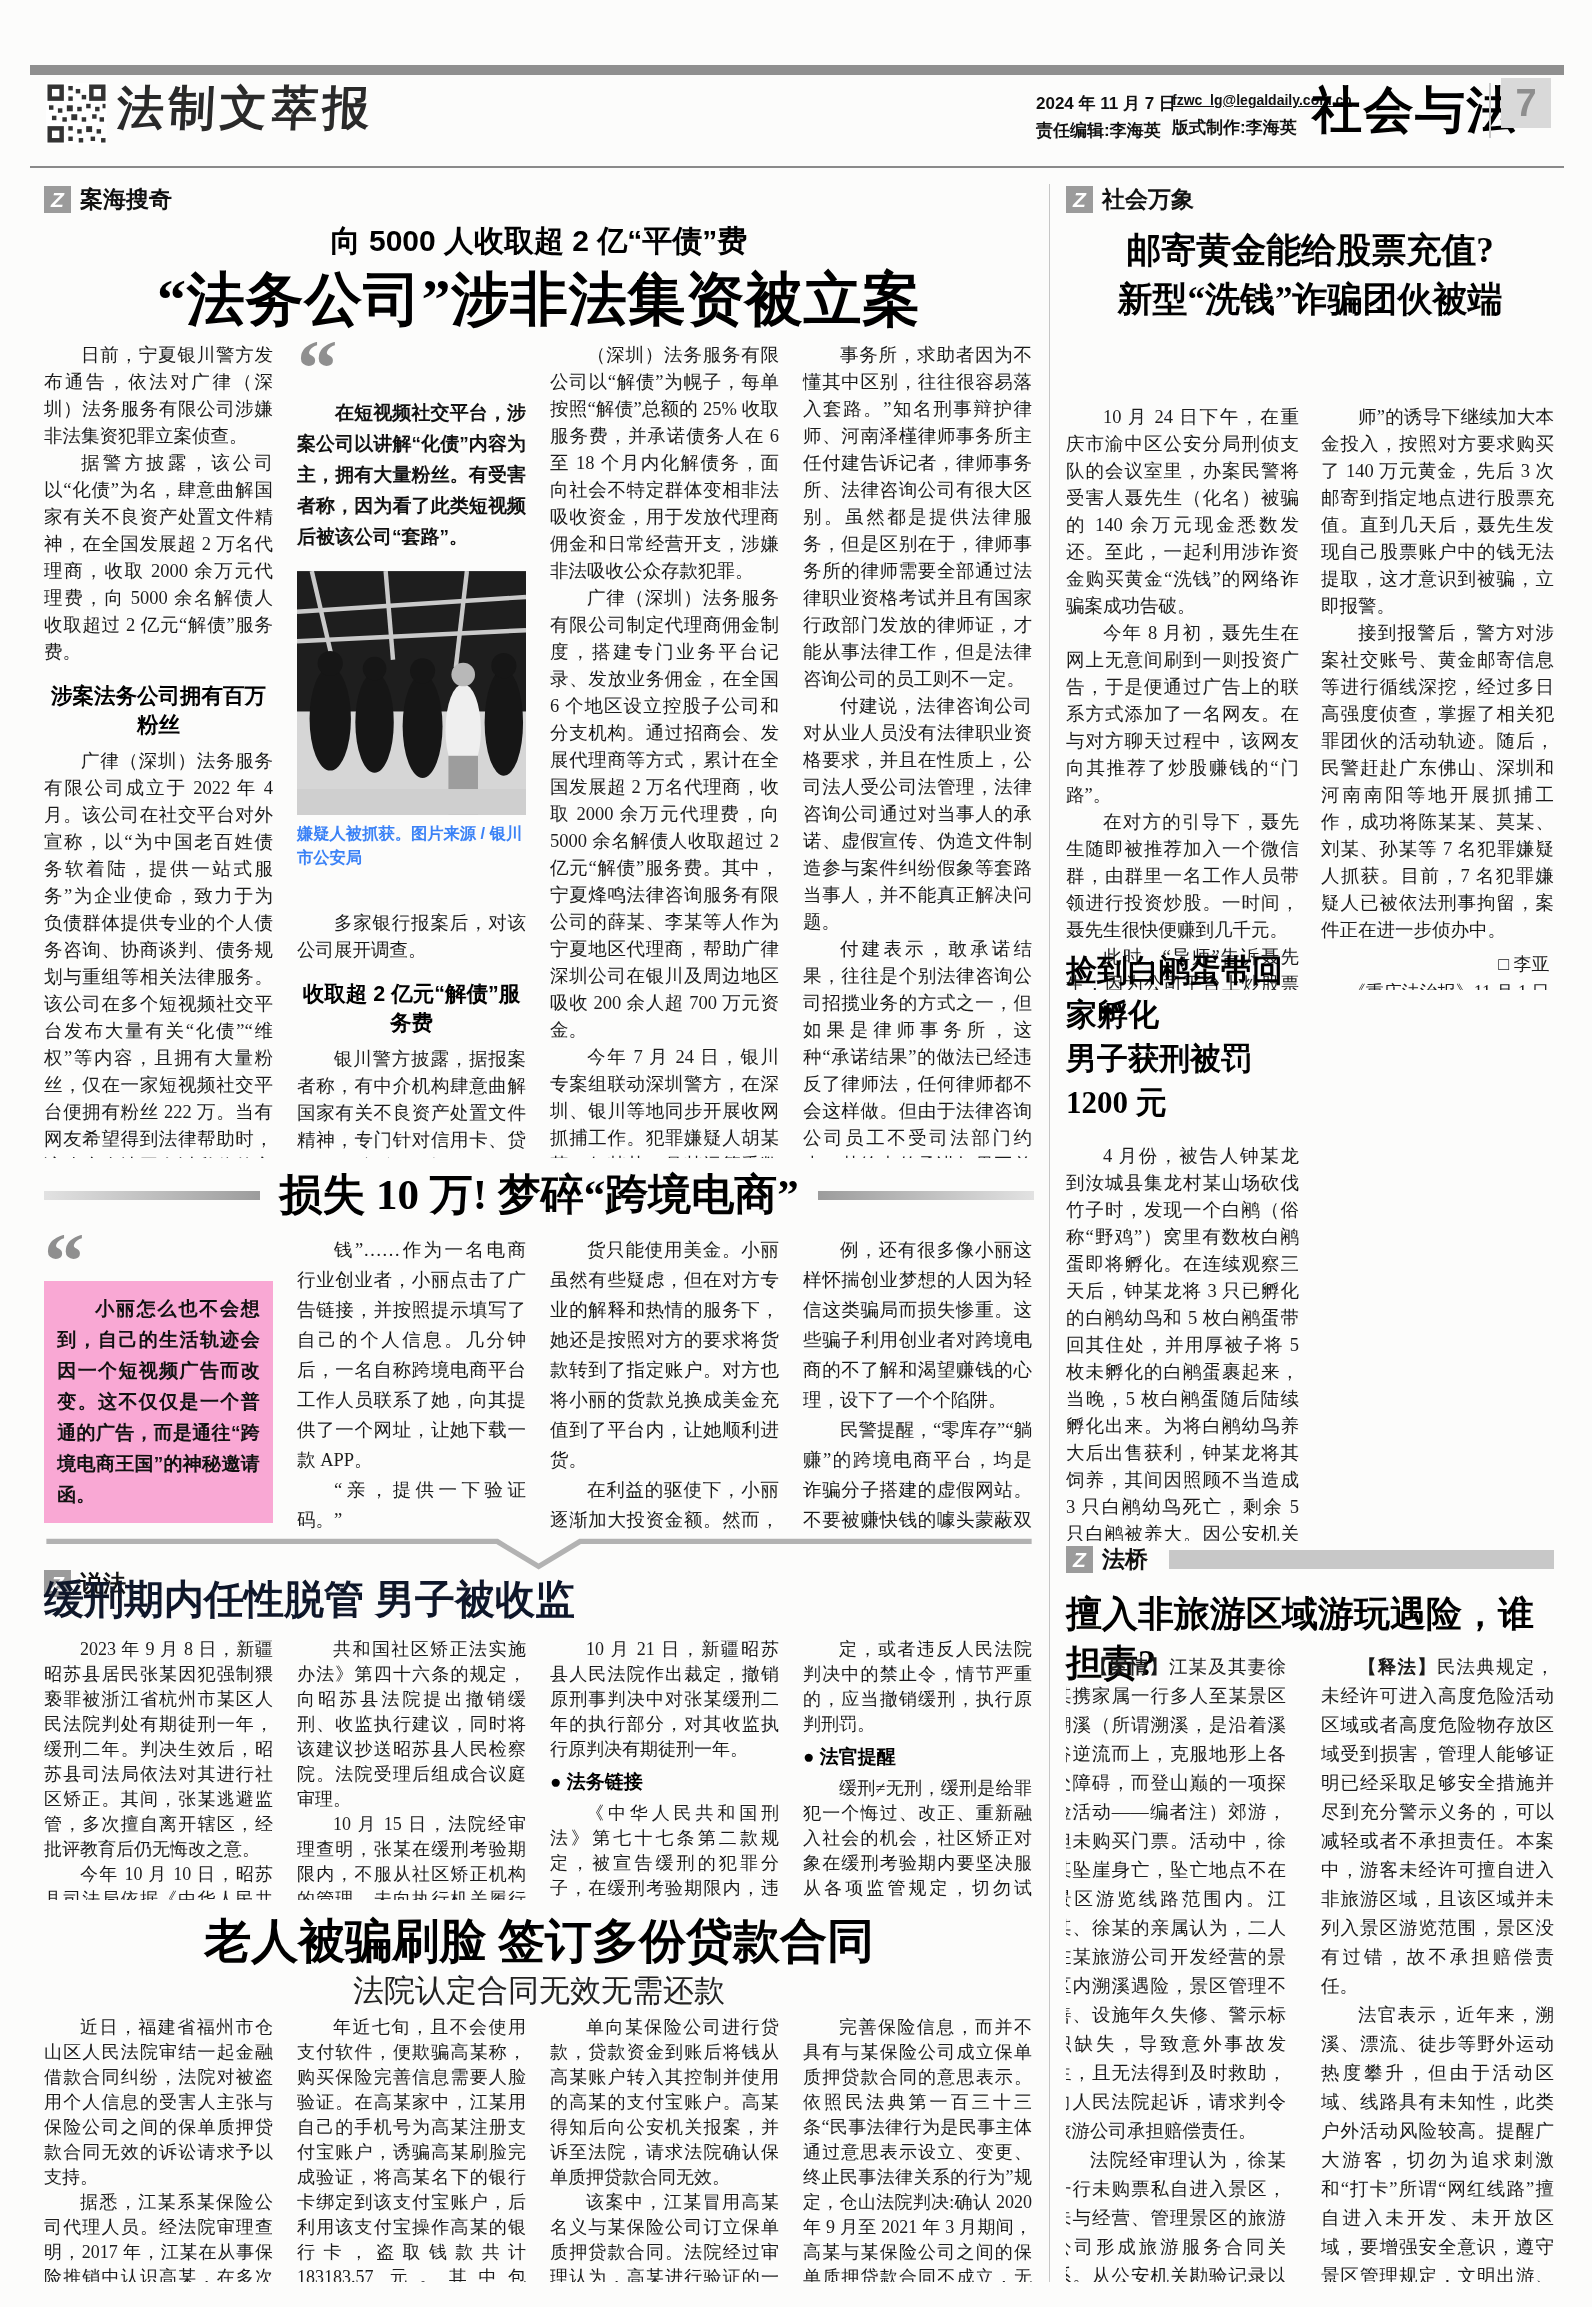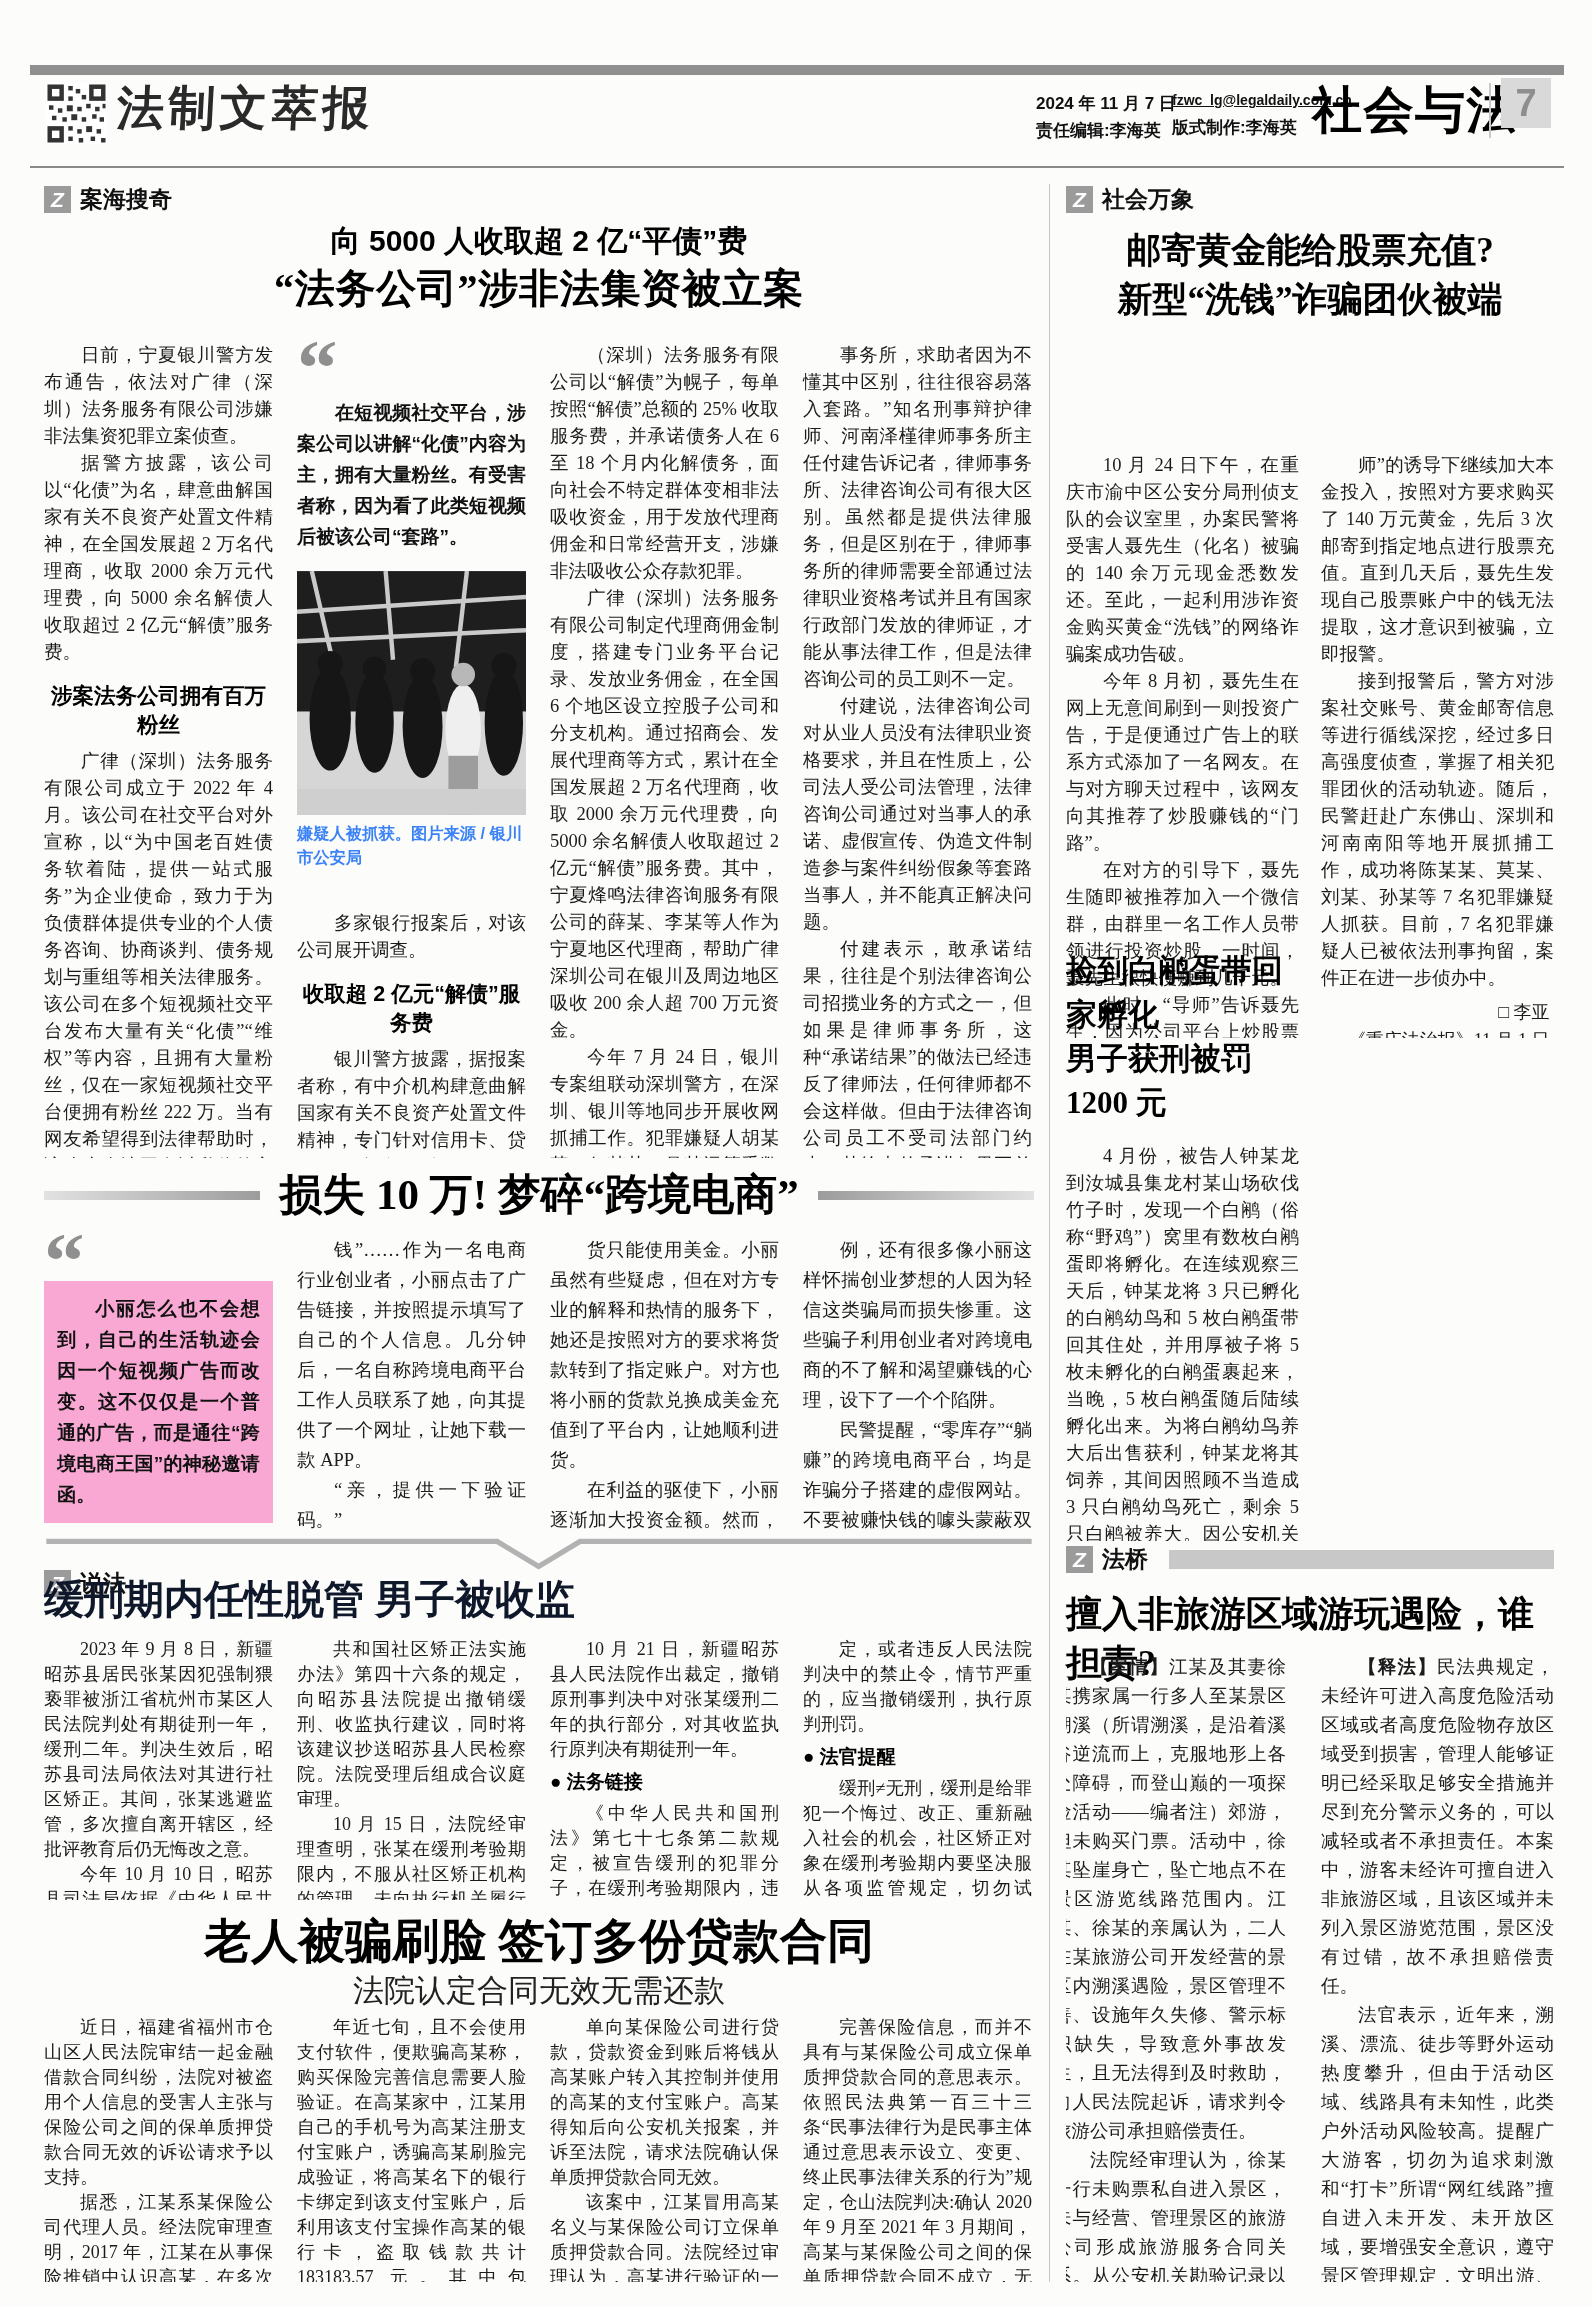--- a/index.html
+++ b/index.html
@@ -30,21 +30,21 @@
   
   .p{font-size:18.5px;line-height:27px;text-align:justify;text-indent:2em;margin:0;color:#1b1b1b;}
   .subhd{font-family:"Liberation Sans","DejaVu Sans",sans-serif;font-weight:bold;font-size:21.5px;text-align:center;margin:15px 0 9px 0;color:#000;}
   .byline{font-size:18px;line-height:28px;text-align:right;margin-top:6px;padding-right:4.4px;}
   .cols{display:flex;gap:24px;overflow:hidden;}
   .col{width:229px;flex:0 0 229px;}
   .rcol{width:233px;flex:0 0 233px;}
   
   .lead-tag{left:44px;top:184px;}
   .kicker{left:44px;top:221px;width:990px;text-align:center;font-family:"Liberation Sans","DejaVu Sans",sans-serif;font-weight:bold;font-size:30px;color:#000;}
-  .lead-headline{left:44px;top:261px;width:990px;text-align:center;font-weight:bold;font-size:40px;letter-spacing:0.7px;color:#000;}
+  .lead-headline{left:44px;top:261px;width:990px;text-align:center;font-weight:bold;font-size:58px;letter-spacing:0.7px;color:#000;}
   .lead-cols{left:44px;top:342px;width:990px;height:816px;}
   .bigquote{font-size:81px;line-height:52px;height:55px;color:#8f8f8f;font-weight:bold;overflow:hidden;}
   .quote-text{font-family:"Liberation Sans","DejaVu Sans",sans-serif;font-weight:bold;font-size:19px;line-height:31px;text-align:justify;text-indent:2em;color:#111;margin:0;}
   .photo{background:#bdbdbd;overflow:hidden;}
   .photo svg{display:block;}
   .caption{font-family:"Liberation Sans","DejaVu Sans",sans-serif;font-weight:bold;font-size:16.3px;line-height:24px;margin-top:6px;color:#3b82f6;}
   
   .mid-head{left:44px;top:1166px;width:990px;display:flex;align-items:center;gap:19px;}
   .mid-head .bar-l{flex:1;height:9px;background:linear-gradient(to right,#e2e2e2,#9c9c9c);}
   .mid-head .bar-r{flex:1;height:9px;background:linear-gradient(to left,#e2e2e2,#9c9c9c);}
@@ -61,21 +61,21 @@
   .sf-p{font-size:18px;line-height:25px;}
   .dot-sub{font-family:"Liberation Sans","DejaVu Sans",sans-serif;font-weight:bold;font-size:19px;margin:7.4px 0 6px 0;color:#000;}
   
   .loan-head{left:44px;top:1910px;width:990px;text-align:center;font-weight:bold;font-size:47px;color:#000;}
   .loan-sub{left:44px;top:1970px;width:990px;text-align:center;font-size:31px;color:#222;}
   .loan-cols{left:44px;top:2015px;width:990px;height:267px;}
   .ln-p{font-size:18px;line-height:25px;}
   
   .soc-tag{left:1066px;top:184px;}
   .gold-head{left:1066px;top:226px;width:488px;text-align:center;font-weight:bold;font-size:35px;line-height:49px;color:#000;}
-  .gold-cols{left:1066px;top:404px;width:488px;height:586px;display:flex;gap:22px;overflow:hidden;margin-top:48px;}
+  .gold-cols{left:1066px;top:404px;width:488px;height:586px;display:flex;gap:22px;overflow:hidden;}
   .bird-block{left:1066px;top:949px;width:488px;height:592px;display:flex;gap:22px;overflow:hidden;flex-direction:column;}
   .bird-head{font-weight:bold;font-size:31px;line-height:44px;color:#000;margin-bottom:18px;}
   .faqiao-tag{left:1066px;top:1544px;width:488px;}
   .faqiao-head{left:1066px;top:1590px;width:488px;text-align:left;font-weight:bold;font-size:36px;color:#000;}
   .faqiao-cols{left:1066px;top:1652px;width:488px;height:630px;display:flex;gap:35px;overflow:hidden;justify-content:flex-end;}
   .fq-p{font-size:18.5px;line-height:29px;}
   .lead-in{font-family:"Liberation Sans","DejaVu Sans",sans-serif;font-weight:bold;}
 </style>
 </head>
 <body>

